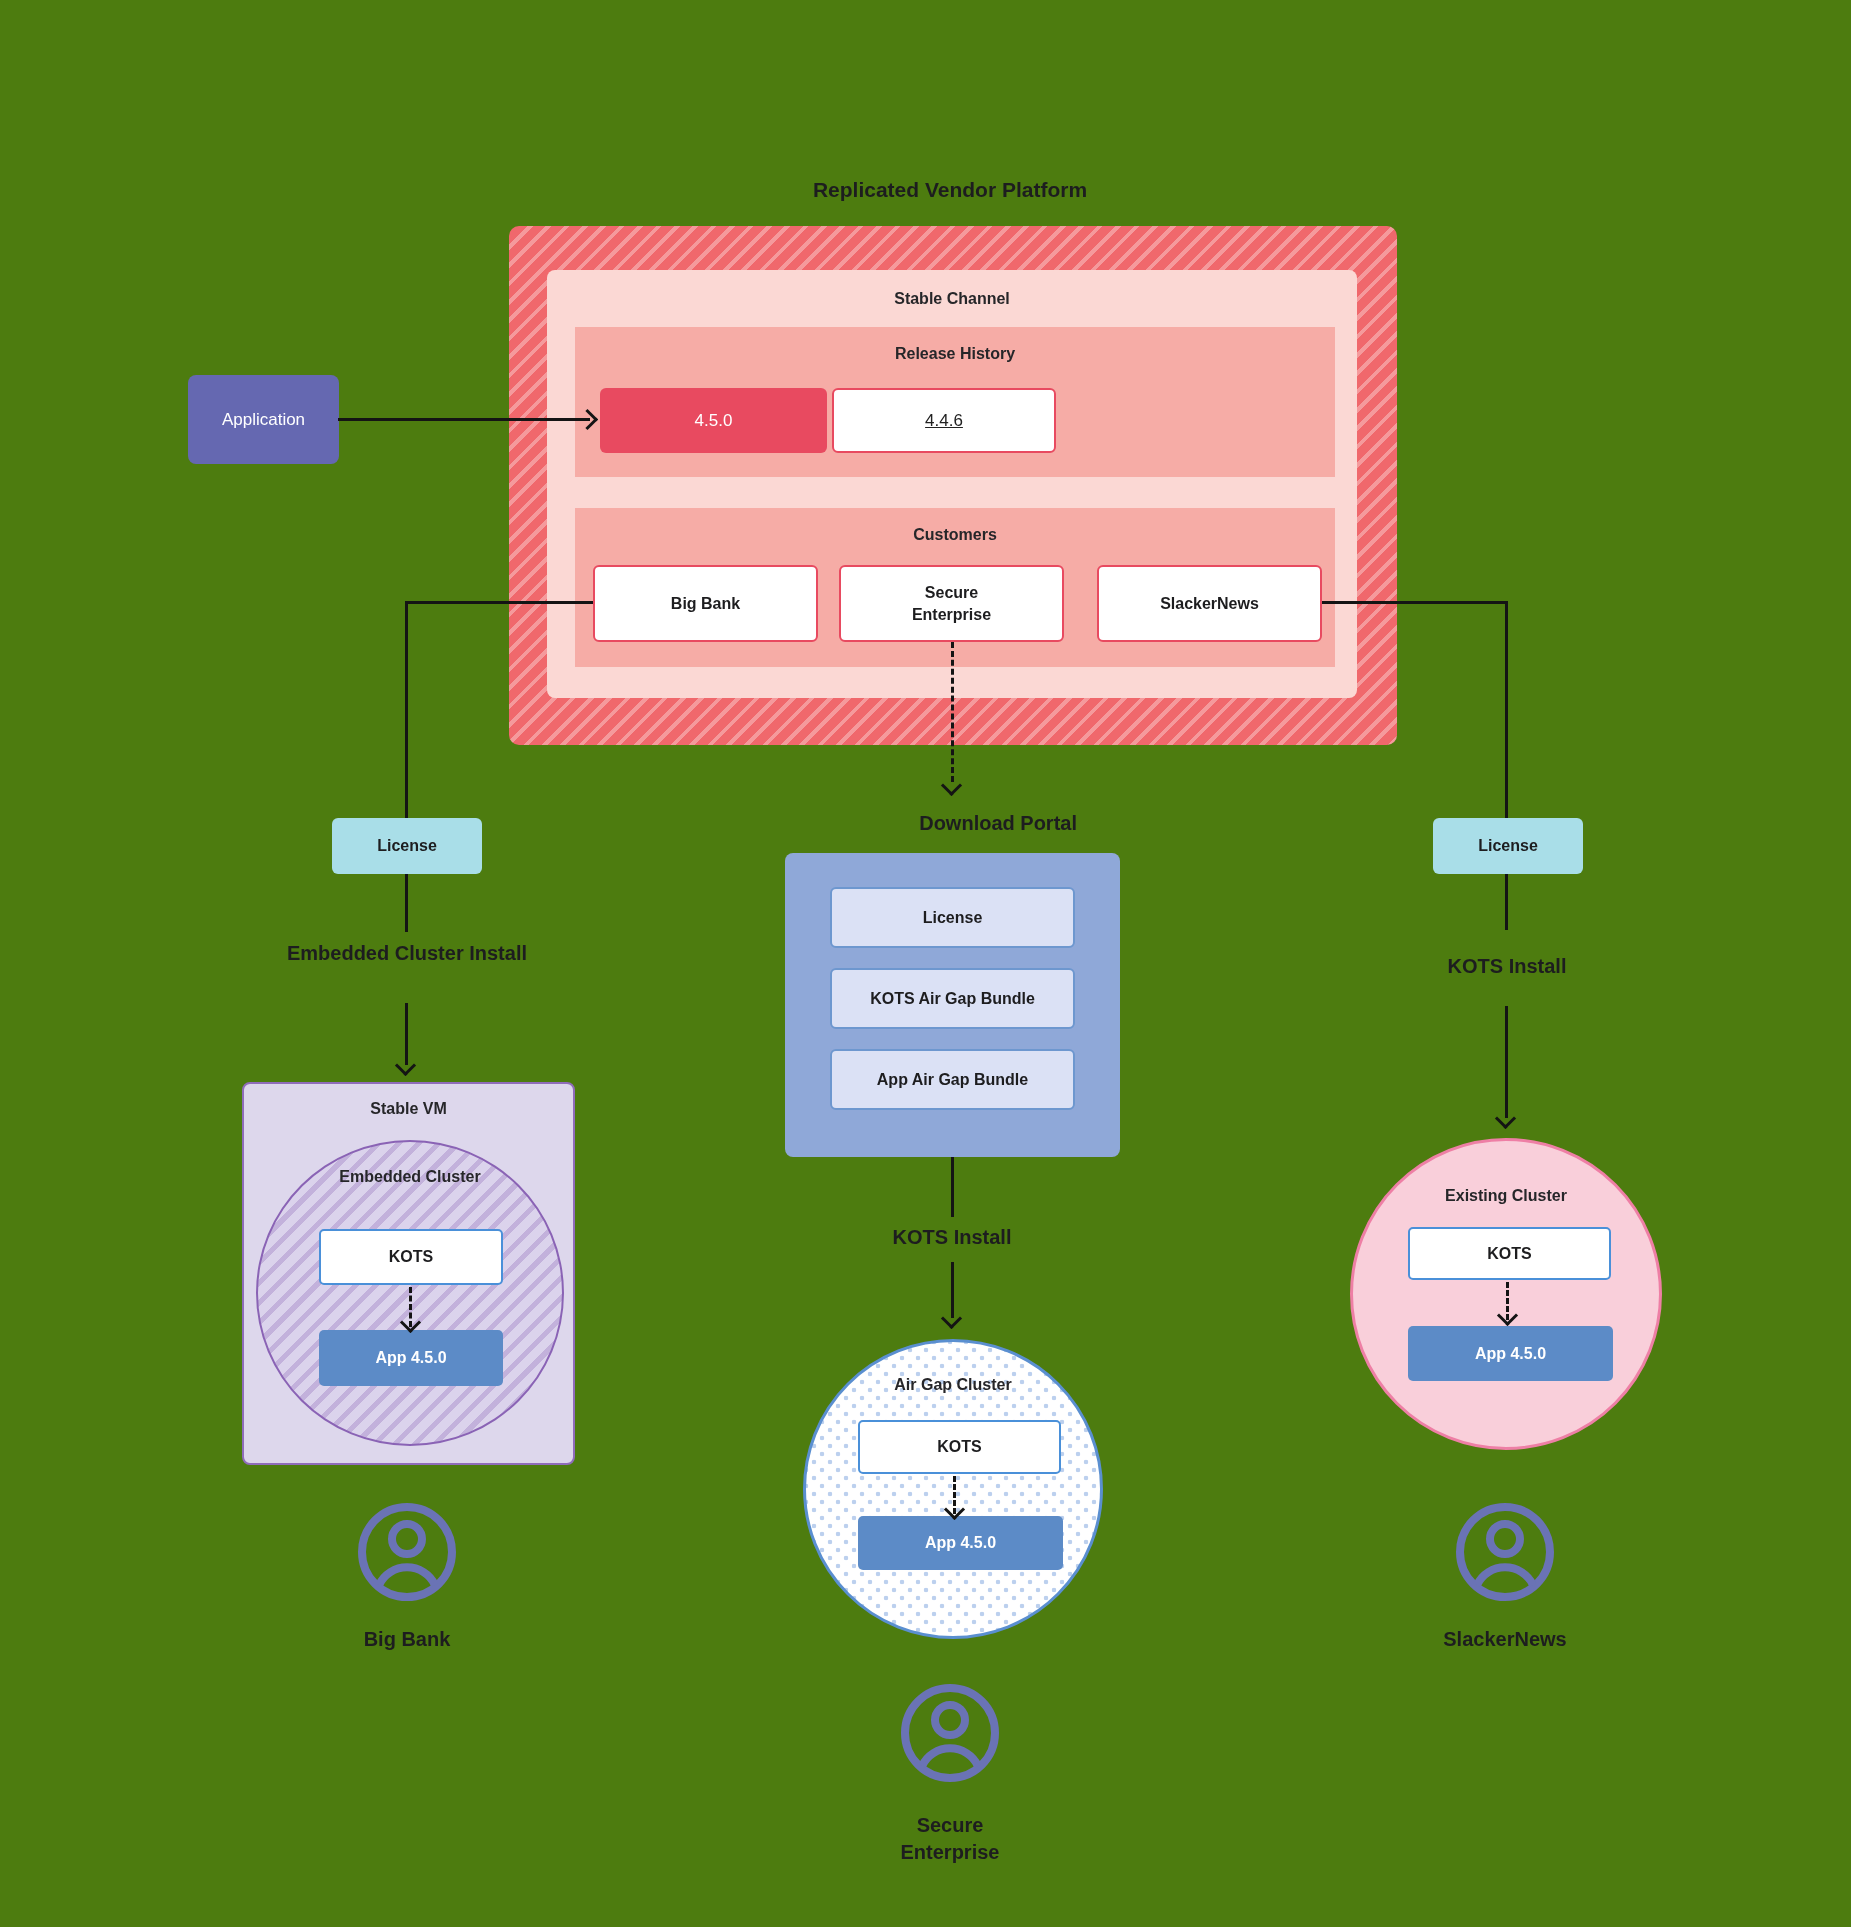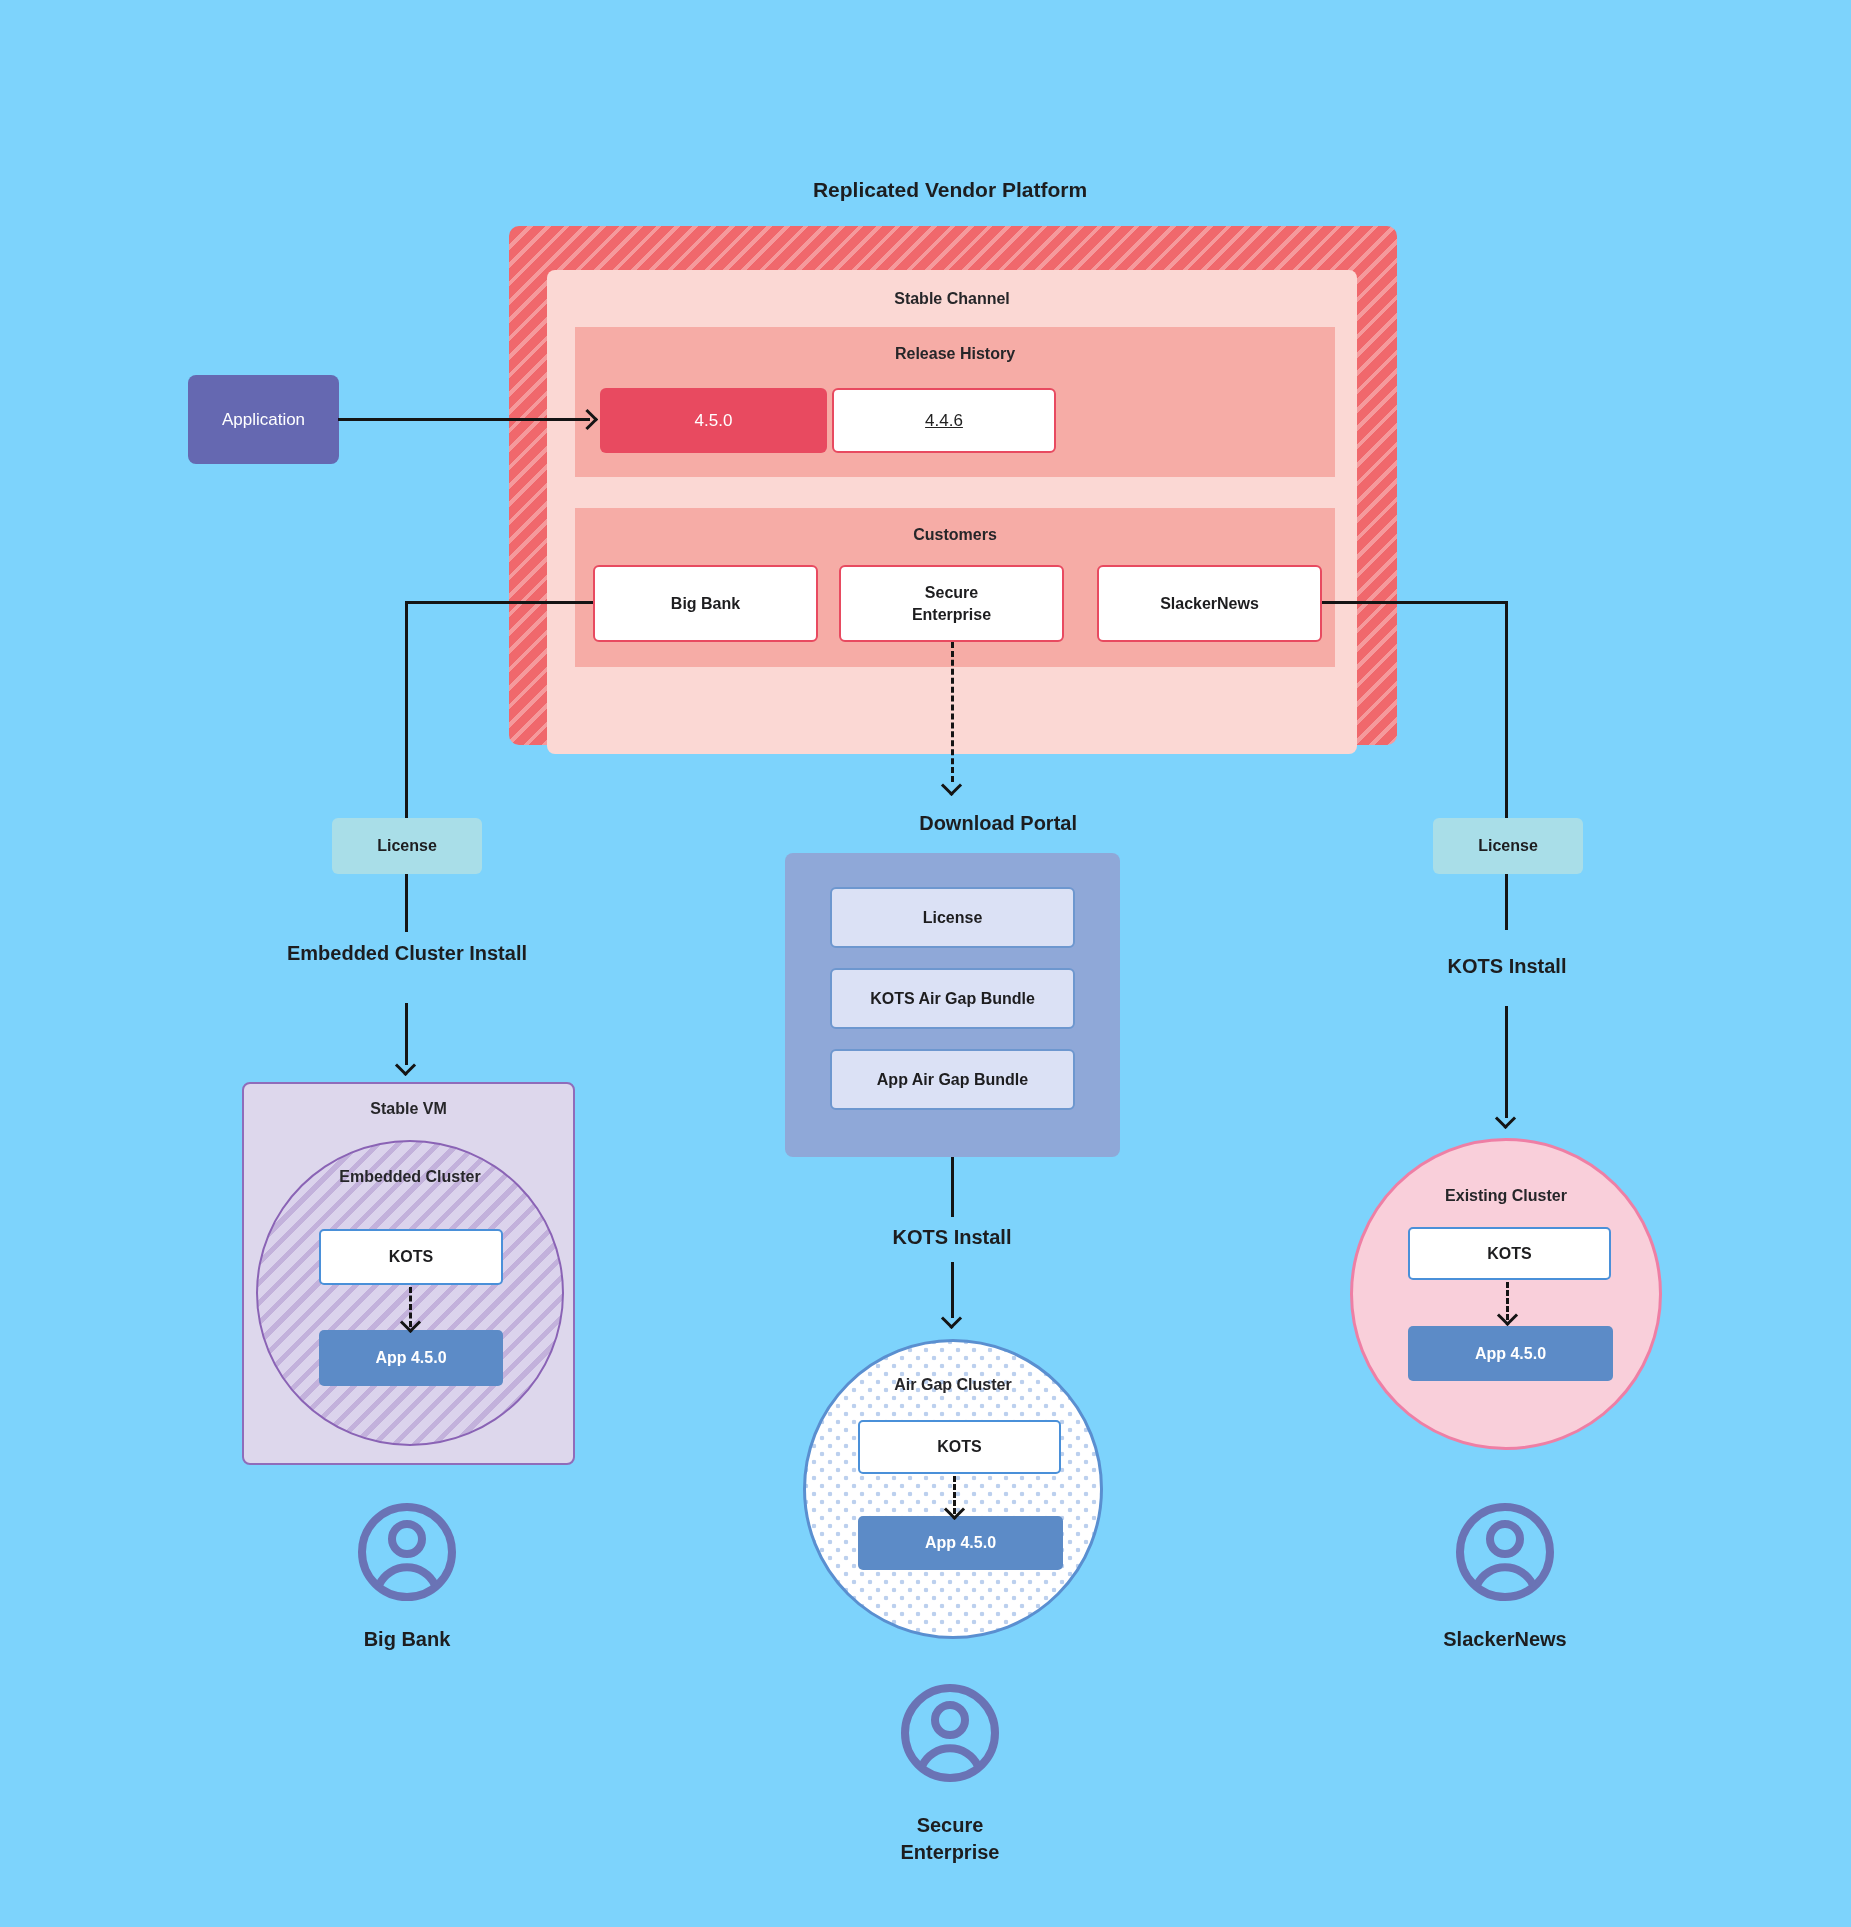--- a/index.html
+++ b/index.html
@@ -1,30 +1,30 @@
 <!DOCTYPE html>
 <html><head>
 <meta charset="utf-8">
 <style>
   * { margin:0; padding:0; box-sizing:border-box; }
   html,body { background:#ffffff; }
   body { font-family:"Liberation Sans","DejaVu Sans",sans-serif; color:#1d1d1f; }
-  #canvas { position:relative; width:1851px; height:1927px; background:#7dd3fc; overflow:hidden; }
+  #canvas { position:relative; width:1851px; height:1927px; background:#4d7c0f; overflow:hidden; }
 
   .abs { position:absolute; }
   .center-text { display:flex; align-items:center; justify-content:center; text-align:center; }
 
   
   .diagram-title { left:650px; top:178px; width:600px; font-size:21px; font-weight:600; text-align:center; }
 
   .outer-hatch {
     left:509px; top:226px; width:888px; height:519px; border-radius:10px;
     background:repeating-linear-gradient(135deg, rgba(255,255,255,0.33) 0 4px, transparent 4px 13px), #f0686c;
   }
-  .stable-box { left:38px; top:44px; width:810px; height:484px; background:#fbd8d4; border-radius:8px; }
+  .stable-box { left:38px; top:44px; width:810px; height:428px; background:#fbd8d4; border-radius:8px; }
   .section-label { width:100%; text-align:center; font-size:16px; font-weight:600; color:#262629; }
   .stable-label { top:20px; }
   .pink-section { left:28px; background:#f6aca6; border-radius:0; }
   .release-box { top:57px; width:760px; height:150px; }
   .customers-box { top:238px; width:760px; height:159px; }
   .pink-section .section-label { top:18px; position:absolute; }
 
   .version-box { height:65px; border-radius:6px; font-size:17px; }
   .version-current { background:#e84a60; color:#fff; }
   .version-old { background:#fff; border:2px solid #e84a60; color:#222; }

